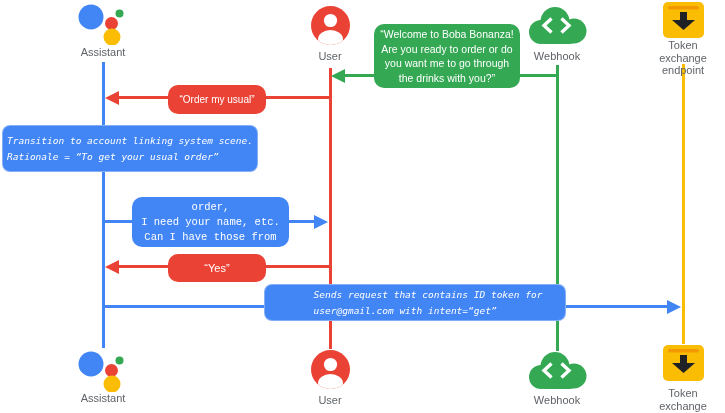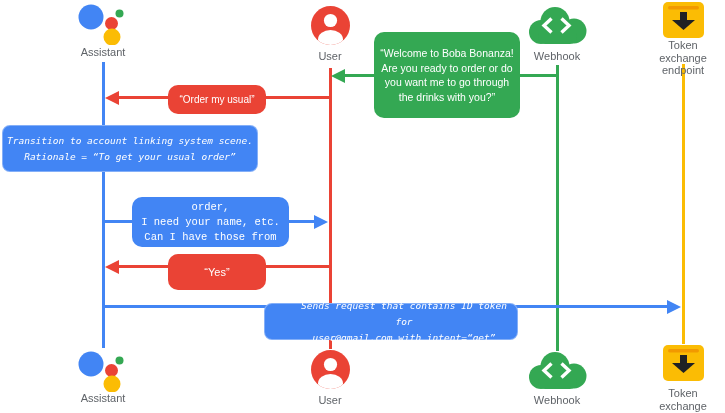--- a/index.html
+++ b/index.html
@@ -26,37 +26,37 @@
   .l-yes     { left:117px; top:265px; width:212px; background:#ea4335; }
   .h-yes     { left:105px; top:259.5px; border-right:14px solid #ea4335; }
   .l-sends   { left:104px; top:305px; width:565px; background:#4285f4; }
   .h-sends   { left:667px; top:299.5px; border-left:14px solid #4285f4; }
 
   .bubble {
     position:absolute; z-index:3; border-radius:10px; color:#ffffff;
     display:flex; align-items:center; justify-content:center; text-align:center;
     white-space:pre-line; box-sizing:border-box;
   }
-  .b-welcome { left:374px; top:32px;  width:146px; height:86px; background:#34a853;
+  .b-welcome { left:374px; top:24px;  width:146px; height:64px; background:#34a853;
                font-size:10.5px; line-height:14.5px; padding:2px 2px; }
   .b-order   { left:168px; top:85px;  width:98px;  height:29px; background:#ea4335; font-size:10px; }
   .b-ask     { left:132px; top:197px; width:157px; height:50px; background:#4285f4;
                font-size:10.5px; line-height:15px;font-family:Liberation Mono, monospace; }
-  .b-yes     { left:168px; top:254px; width:98px;  height:36px; background:#ea4335; font-size:11px; }
+  .b-yes     { left:168px; top:254px; width:98px;  height:28px; background:#ea4335; font-size:11px; }
 
   .note {
     position:absolute; z-index:3; background:#4285f4; border-radius:8px; color:#ffffff;
     border:1px solid rgba(255,255,255,0.35);
     font-family:"DejaVu Sans Mono", monospace; font-style:italic;
     font-size:9.5px; line-height:16px;
-    display:flex; align-items:center; justify-content:center; text-align:center;
+    display:flex; align-items:center; justify-content:center; 
     white-space:pre-line; box-sizing:border-box;
   }
   .n-transition { left:2px;   top:125px; width:256px; height:47px; }
-  .n-sends      { left:264px; top:303px; width:254px; height:37px;padding-left:26px; }
+  .n-sends      { left:264px; top:284px; width:302px; height:37px;padding-left:26px; }
 
   .icon { position:absolute; z-index:4; }
   .i-assistant-top { left:76px;  top:2px; }
   .i-user-top      { left:311px; top:6px; }
   .i-webhook-top   { left:524px; top:4px; }
   .i-token-top     { left:660px; top:1px; }
   .i-assistant-bot { left:76px;  top:349px; }
   .i-user-bot      { left:311px; top:350px; }
   .i-webhook-bot   { left:524px; top:349px; }
   .i-token-bot     { left:660px; top:344px; }

